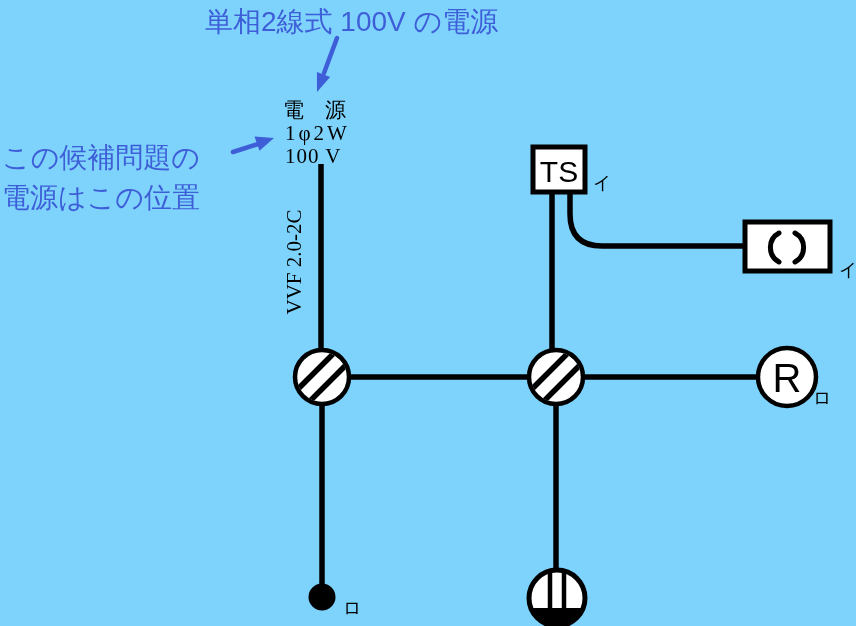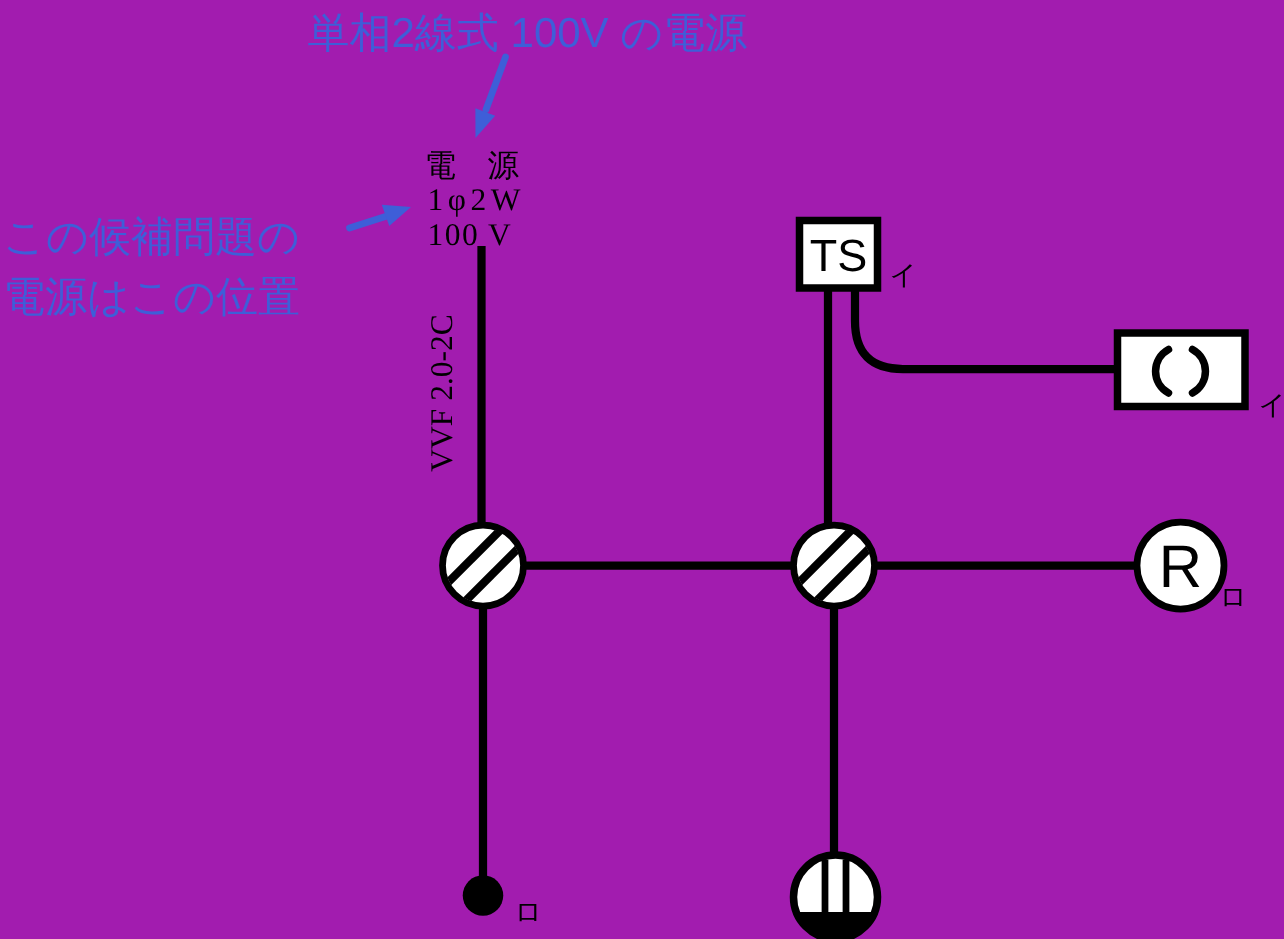--- a/index.html
+++ b/index.html
@@ -1,16 +1,16 @@
 <!DOCTYPE html>
 <html><head>
 <meta charset="utf-8">
 <style>
   html,body{margin:0;padding:0;background:#ffffff;}
-  .page{position:relative;width:856px;height:626px;background:#a21caf;overflow:hidden;}
+  .page{position:relative;width:856px;height:626px;background:#7dd3fc;overflow:hidden;}
   svg{display:block;}
   .note-text{font-family:"Liberation Sans",sans-serif;font-size:28px;fill:#3E5ED8;}
   .serif-label{font-family:"Liberation Serif",serif;font-size:21px;fill:#000000;}
   .phase-label{letter-spacing:3px;}
   .volt-label{letter-spacing:1px;}
   .device-sans{font-family:"Liberation Sans",sans-serif;fill:#000000;}
   .circuit-kana{font-family:"Liberation Serif",serif;font-size:18px;fill:#000000;}
   .wire{stroke:#000000;stroke-width:5.5;fill:none;}
   .sym-stroke{stroke:#000000;fill:#ffffff;}
   .blue-line{stroke:#3E5ED8;stroke-width:4.5;fill:none;stroke-linecap:round;}

